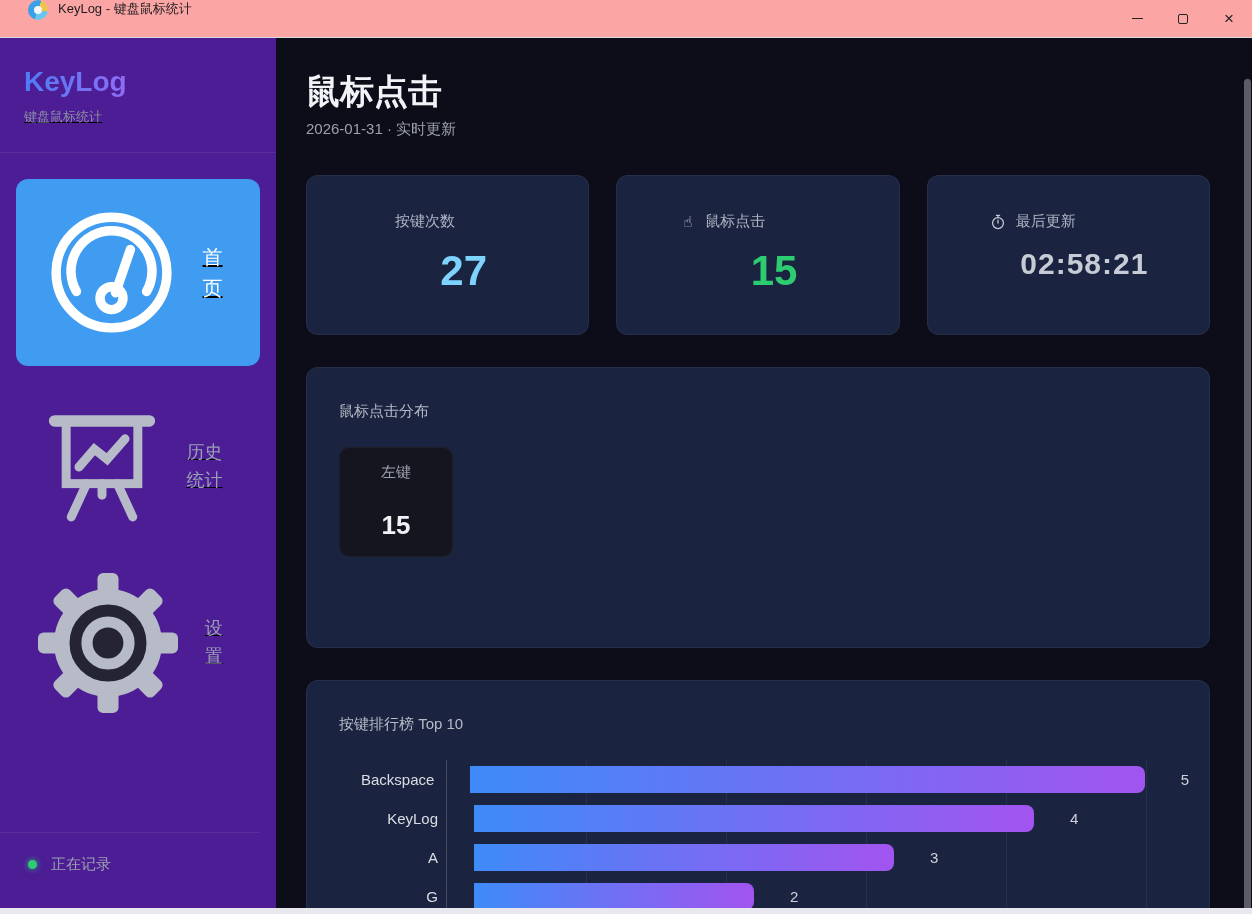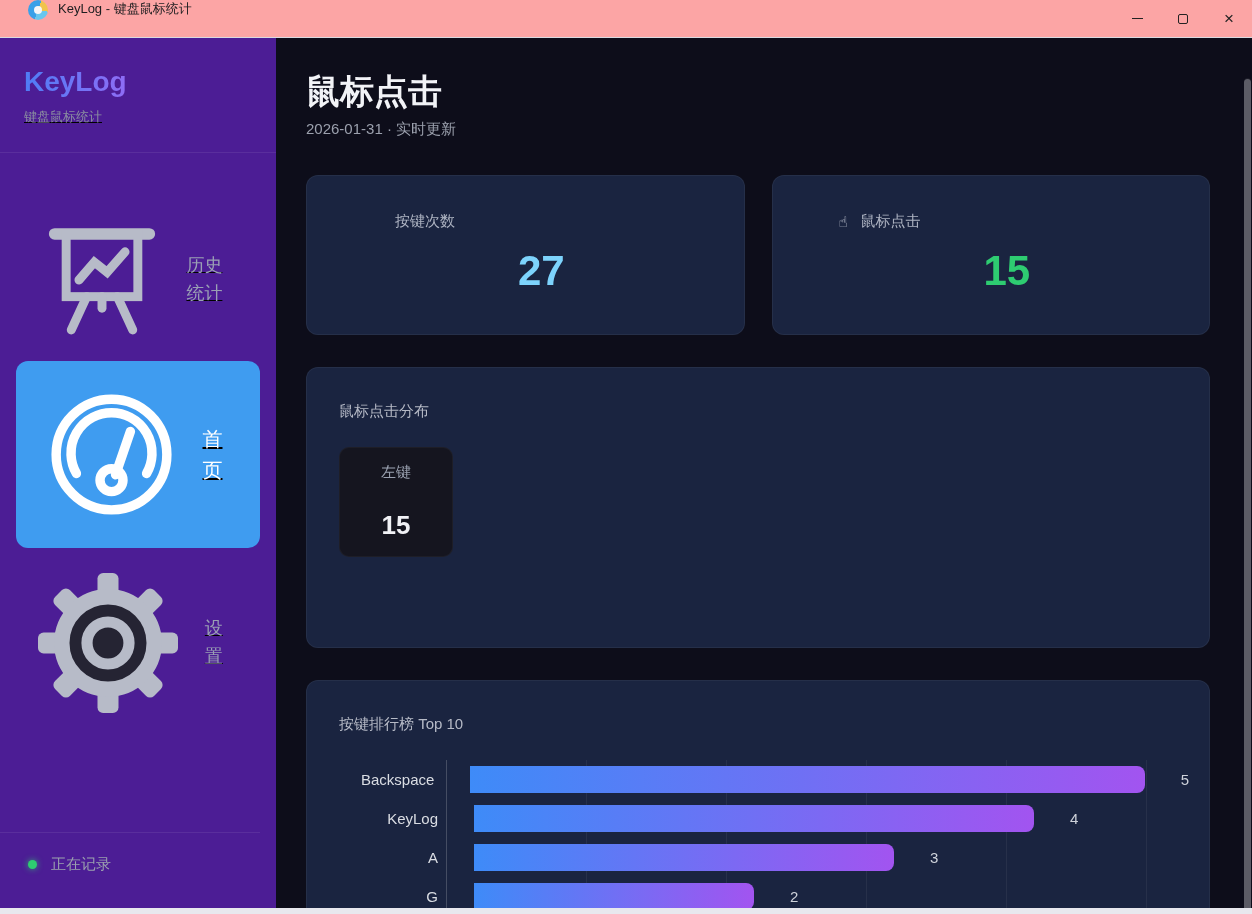--- a/index.html
+++ b/index.html
@@ -112,40 +112,40 @@
   <div class="app-body">
 
     <aside class="sidebar">
       <div class="brand">
         <div class="brand-name">KeyLog</div>
         <div class="brand-sub">键盘鼠标统计</div>
       </div>
       <div class="divider"></div>
 
       <nav class="nav">
+        <div class="nav-item active">
+          <svg class="nav-icon" width="135" height="135" viewBox="0 0 100 100" fill="none" stroke="#ffffff" stroke-width="7" stroke-linecap="round">
+            <circle cx="50" cy="50" r="41"></circle>
+            <path d="M 24 64 A 30 30 0 1 1 76 64"></path>
+            <line x1="53" y1="65" x2="64" y2="33"></line>
+            <circle cx="50" cy="69" r="8.5"></circle>
+          </svg>
+          <div class="nav-label w1">首页</div>
+        </div>
+
         <div class="nav-item plain">
           <svg class="nav-icon" width="128" height="128" viewBox="0 0 100 100" fill="none" stroke="#b7bbc8" stroke-width="7" stroke-linecap="round">
             <line x1="13" y1="14" x2="87" y2="14" stroke-width="9"></line>
             <rect x="22" y="14" width="56" height="49"></rect>
             <polyline points="32,50 44,36 54,44 68,28"></polyline>
             <line x1="38" y1="63" x2="26" y2="89"></line>
             <line x1="62" y1="63" x2="74" y2="89"></line>
             <line x1="50" y1="63" x2="50" y2="72"></line>
           </svg>
           <div class="nav-label w2">历史统计</div>
-        </div>
-
-        <div class="nav-item active">
-          <svg class="nav-icon" width="135" height="135" viewBox="0 0 100 100" fill="none" stroke="#ffffff" stroke-width="7" stroke-linecap="round">
-            <circle cx="50" cy="50" r="41"></circle>
-            <path d="M 24 64 A 30 30 0 1 1 76 64"></path>
-            <line x1="53" y1="65" x2="64" y2="33"></line>
-            <circle cx="50" cy="69" r="8.5"></circle>
-          </svg>
-          <div class="nav-label w1">首页</div>
         </div>
 
         <div class="nav-item plain">
           <svg class="nav-icon" width="140" height="140" viewBox="0 0 100 100">
             <g fill="#b7bbc8">
               <rect x="42.5" y="0" width="15" height="18" rx="4"></rect>
               <rect x="42.5" y="0" width="15" height="18" rx="4" transform="rotate(45 50 50)"></rect>
               <rect x="42.5" y="0" width="15" height="18" rx="4" transform="rotate(90 50 50)"></rect>
               <rect x="42.5" y="0" width="15" height="18" rx="4" transform="rotate(135 50 50)"></rect>
               <rect x="42.5" y="0" width="15" height="18" rx="4" transform="rotate(180 50 50)"></rect>
@@ -181,20 +181,34 @@
           </div>
           <div class="stat-value" style="color: #7dd3fc;">27</div>
         </div>
         <div class="stat-card">
           <div class="stat-head">
             <span class="stat-icon">☝</span>
             <span>鼠标点击</span>
           </div>
           <div class="stat-value" style="color: rgb(46, 204, 113);">15</div>
         </div>
+        <div class="stat-card">
+          <div class="stat-head">
+            <span class="stat-icon">
+              <svg width="16" height="16" viewBox="0 0 100 100" fill="none" stroke="#c3c8d4" stroke-width="8" stroke-linecap="round">
+                <circle cx="50" cy="57" r="34"></circle>
+                <line x1="40" y1="8" x2="60" y2="8"></line>
+                <line x1="50" y1="10" x2="50" y2="22"></line>
+                <line x1="50" y1="57" x2="50" y2="38"></line>
+              </svg>
+            </span>
+            <span>最后更新</span>
+          </div>
+          <div class="stat-value time" style="color: rgb(199, 203, 213);">02:58:21</div>
+        </div>
       </div>
 
       <section class="panel dist-panel">
         <div class="panel-title">鼠标点击分布</div>
         <div class="dist-tile">
           <div class="dist-tile-label">左键</div>
           <div class="dist-tile-value">15</div>
         </div>
       </section>
 

